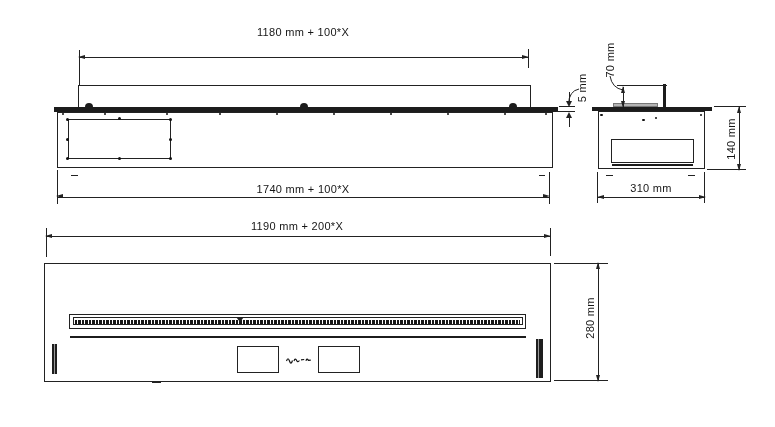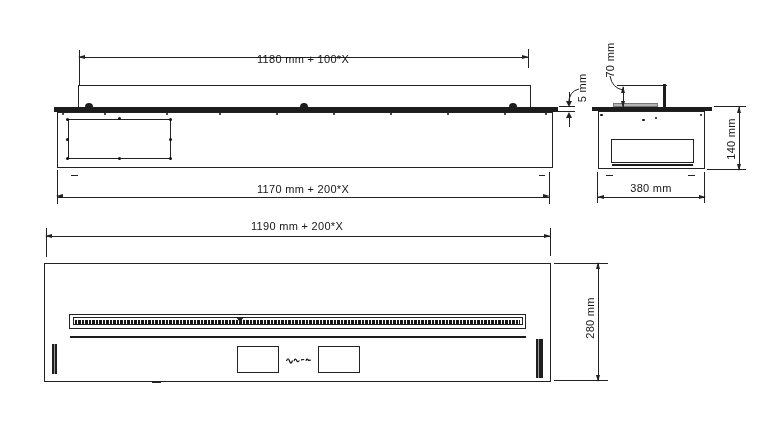--- a/index.html
+++ b/index.html
@@ -66,26 +66,26 @@
     <div class="rdot" style="left:446.8px;top:112.6px;"></div>
     <div class="rdot" style="left:503.8px;top:112.6px;"></div>
     <div class="rdot" style="left:544.8px;top:112.6px;"></div>
 
     <div class="ln" style="left:71px;top:174.5px;width:6.5px;height:1.8px;"></div>
     <div class="ln" style="left:538.5px;top:174.5px;width:6.5px;height:1.8px;"></div>
 
     <div class="ln" style="left:78.8px;top:50px;width:1px;height:35px;"></div>
     <div class="ln" style="left:527.6px;top:49px;width:1px;height:19px;"></div>
     <div class="dimh" style="left:79px;top:57px;width:449px;"></div>
-    <div class="lbl" style="left:250px;top:53px;width:106px;">1180 mm + 100*X</div>
+    <div class="lbl" style="left:250px;top:26px;width:106px;">1180 mm + 100*X</div>
 
     <div class="ln" style="left:56.8px;top:170px;width:1px;height:34px;"></div>
     <div class="ln" style="left:548.8px;top:172px;width:1px;height:32px;"></div>
     <div class="dimh" style="left:57px;top:196.5px;width:492px;"></div>
-    <div class="lbl" style="left:250px;top:182.5px;width:106px;">1170 mm + 200*X</div>
+    <div class="lbl" style="left:250px;top:182.5px;width:106px;">1740 mm + 100*X</div>
 
     <div class="ln" style="left:559px;top:106.3px;width:16px;height:1px;"></div>
     <div class="ln" style="left:556px;top:111.3px;width:19px;height:1px;"></div>
     <div class="ln" style="left:568.7px;top:92px;width:1px;height:9px;"></div>
     <div class="triD" style="left:566.2px;top:100.5px;"></div>
     <div class="ln" style="left:568.7px;top:118px;width:1px;height:9px;"></div>
     <div class="triU" style="left:566.2px;top:112px;"></div>
     <svg style="left:564px;top:88px;" width="18" height="18" viewBox="0 0 18 18">
         <path d="M15 1 Q5 3 4.5 16" stroke="#222" stroke-width="1" fill="none"></path>
       </svg>
@@ -114,21 +114,21 @@
     <div class="lbl vlbl" style="left:589px;top:54px;width:42px;">70 mm</div>
 
     <div class="ln" style="left:714px;top:105.8px;width:32px;height:1px;"></div>
     <div class="ln" style="left:707px;top:169px;width:39px;height:1px;"></div>
     <div class="dimv" style="left:738.8px;top:106.5px;height:63px;"></div>
     <div class="lbl vlbl" style="left:706.5px;top:132.5px;width:48px;">140 mm</div>
 
     <div class="ln" style="left:597.3px;top:172px;width:1px;height:31px;"></div>
     <div class="ln" style="left:704.3px;top:172px;width:1px;height:31px;"></div>
     <div class="dimh" style="left:597.5px;top:197.2px;width:107.5px;"></div>
-    <div class="lbl" style="left:621px;top:181.5px;width:60px;">380 mm</div>
+    <div class="lbl" style="left:621px;top:181.5px;width:60px;">310 mm</div>
   </div>
 
   <div>
     <div class="box" style="left:44px;top:263px;width:506.5px;height:118.5px;border-width:1.6px;"></div>
 
     <div class="box" style="left:69px;top:314px;width:457px;height:14.5px;border-width:1.2px;"></div>
     <div class="box" style="left:72.5px;top:317.2px;width:450px;height:8px;border-width:1px;"></div>
     <div class="perf" style="left:75px;top:319.6px;width:445px;height:4px;"></div>
     <div class="triD" style="left:236px;top:316.5px;border-left-width:4px;border-right-width:4px;border-top-width:5px;"></div>
 

